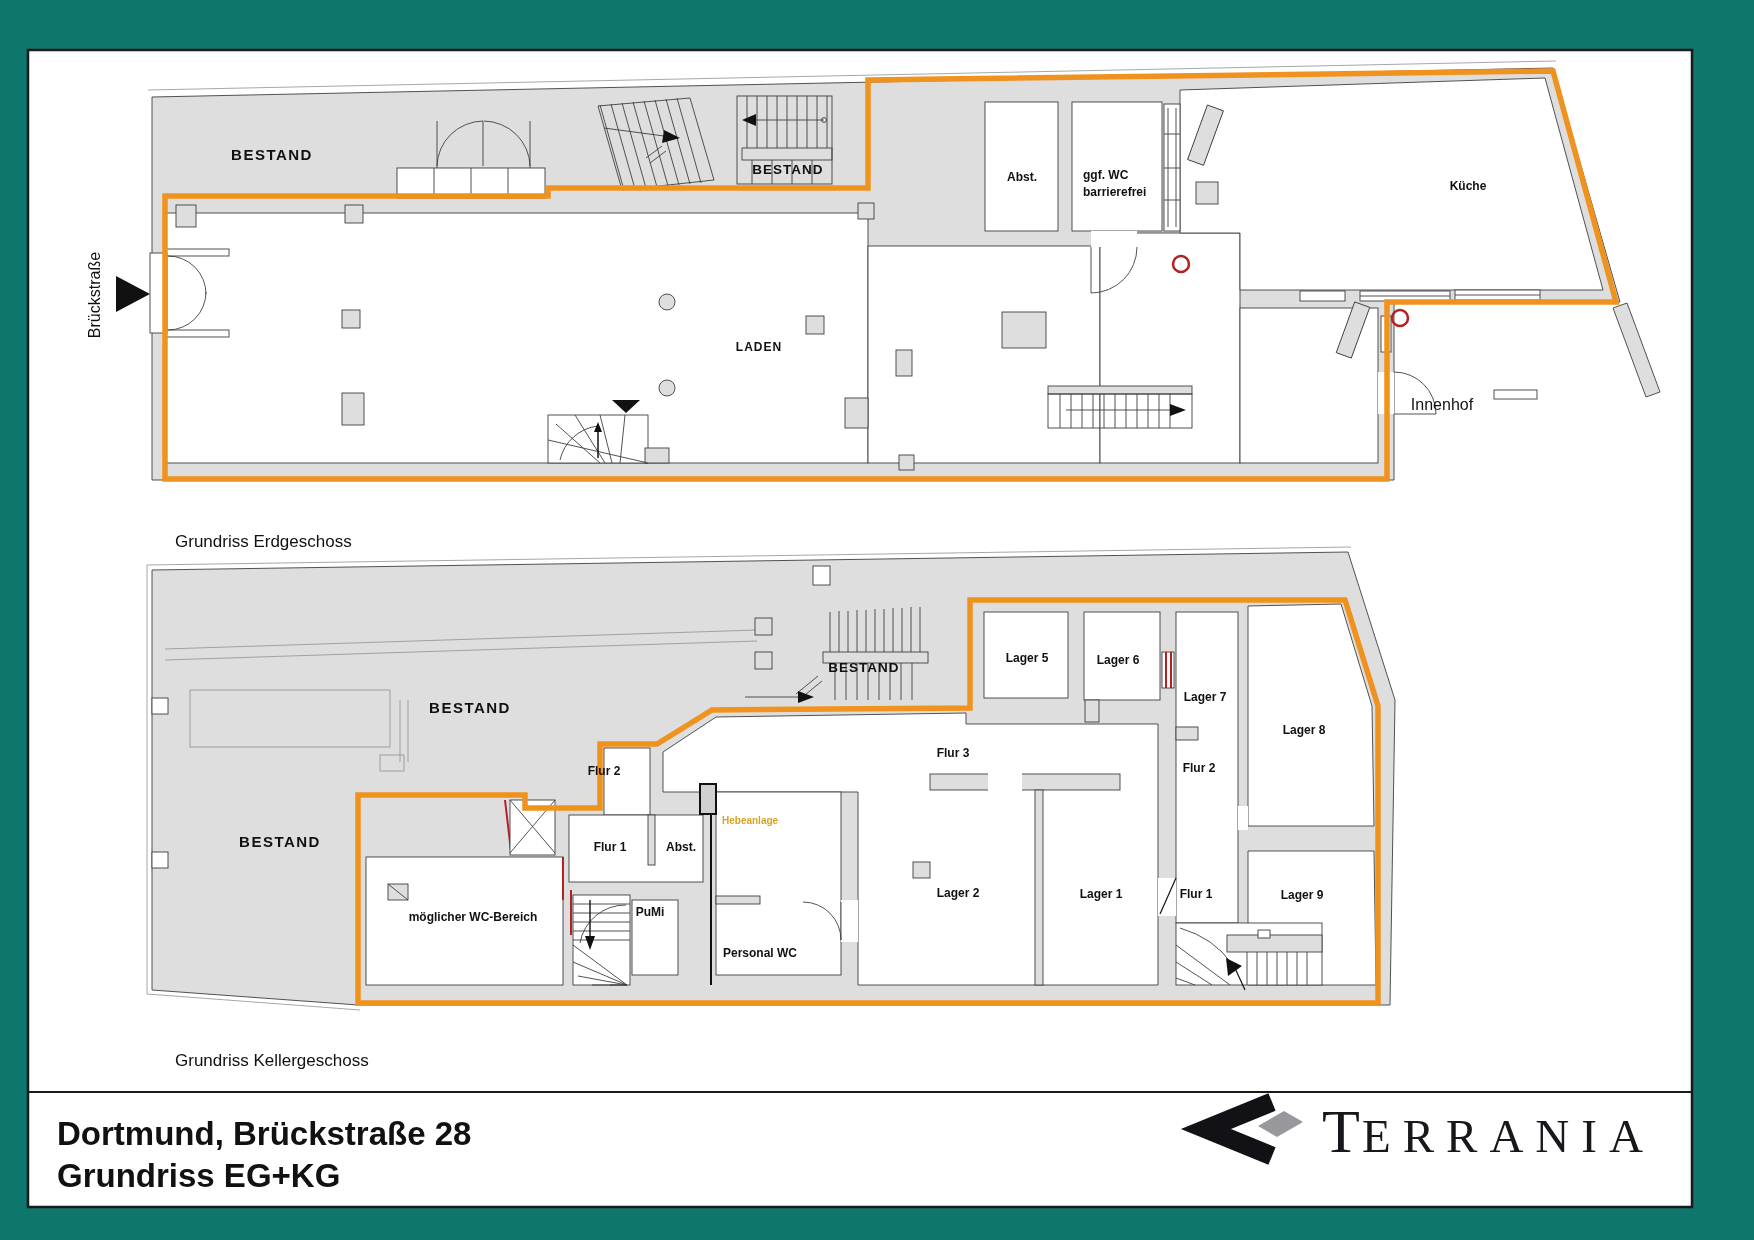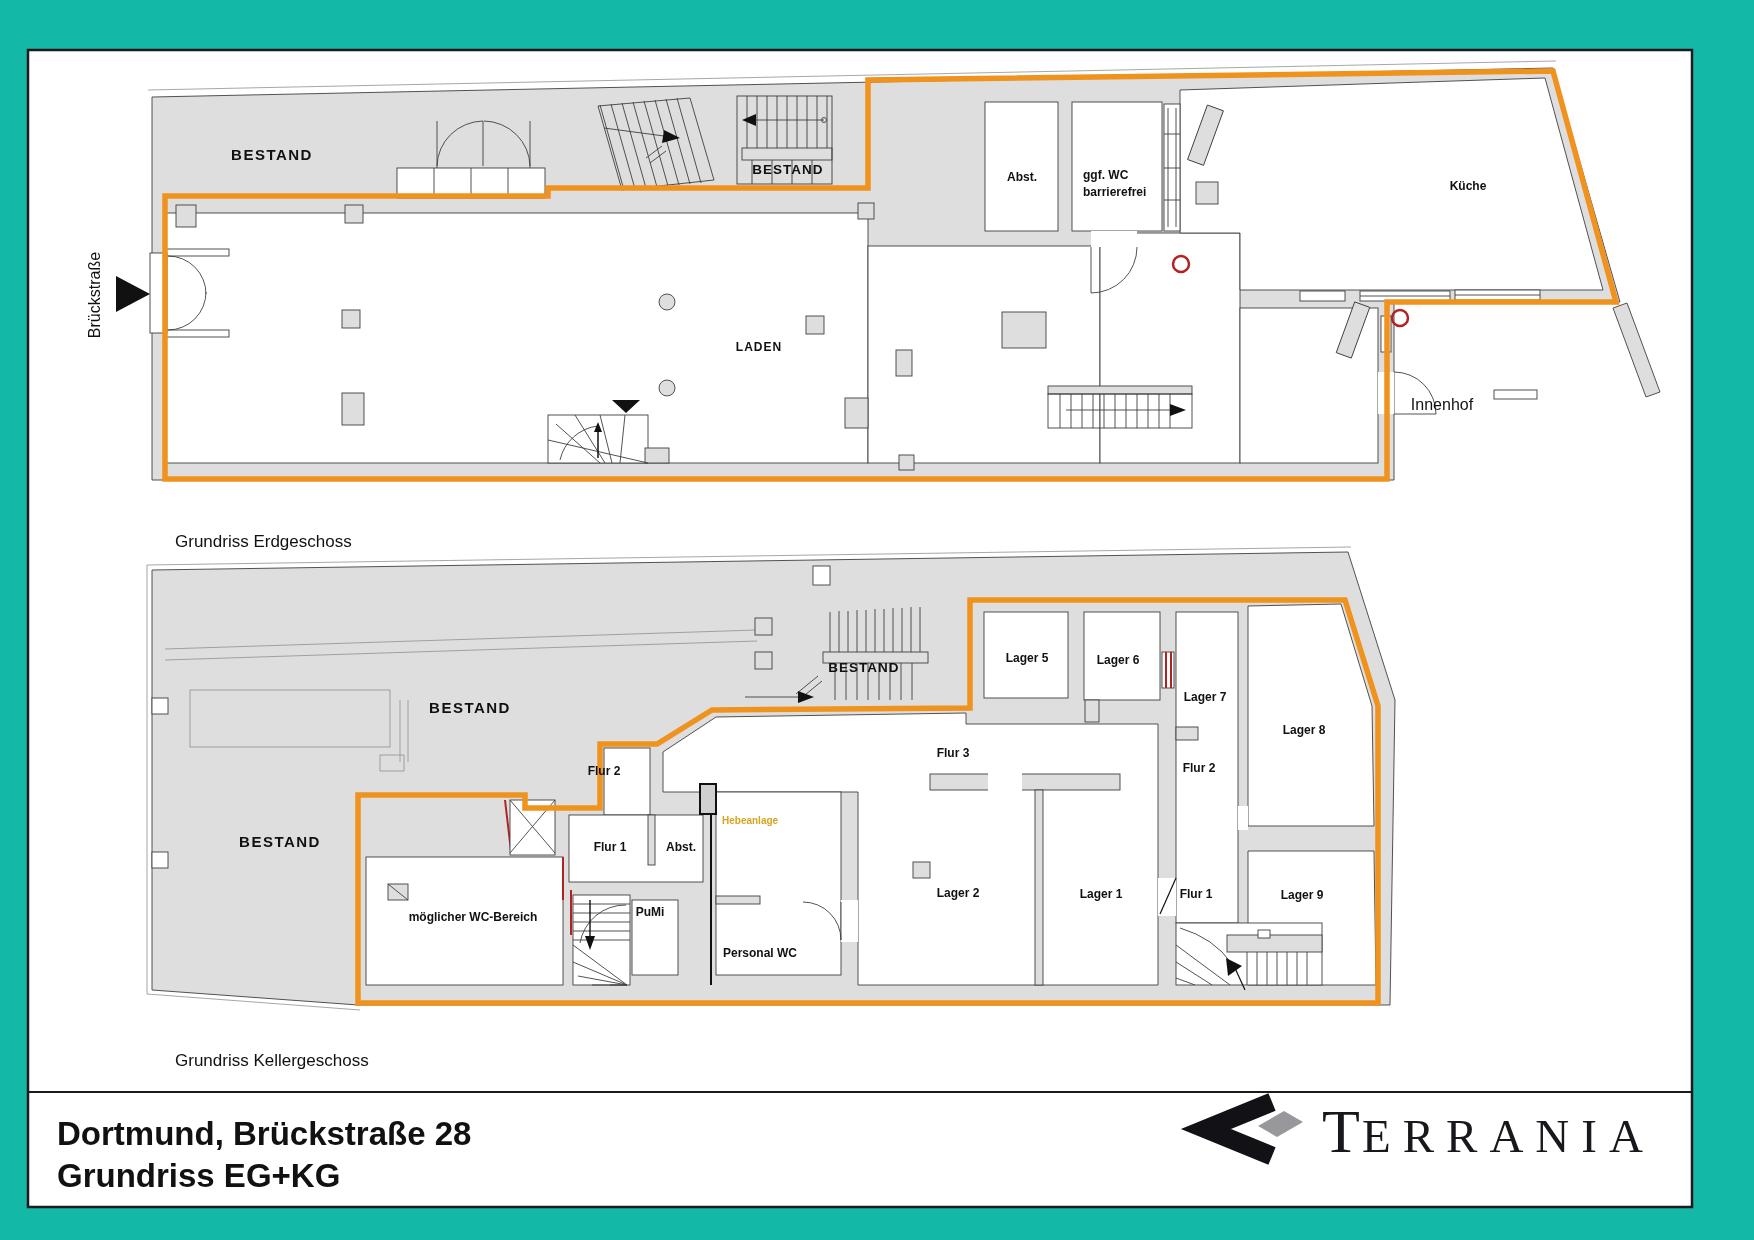--- a/index.html
+++ b/index.html
@@ -1,16 +1,16 @@
 <!DOCTYPE html>
 <html><head>
 <meta charset="utf-8">
 <style>
   html,body{margin:0;padding:0;background:#ffffff;}
-  #sheet{position:relative;width:1754px;height:1240px;background:#14b8a6;overflow:hidden;
+  #sheet{position:relative;width:1754px;height:1240px;background:#0f766e;overflow:hidden;
          font-family:"Liberation Sans",sans-serif;}
   svg{position:absolute;left:0;top:0;}
   text{fill:#111;}
   .lbl    {font:bold 12px "Liberation Sans",sans-serif;}
   .lbl-lg {font:bold 15px "Liberation Sans",sans-serif;letter-spacing:1.5px;}
   .lbl-md {font:bold 13.5px "Liberation Sans",sans-serif;letter-spacing:1px;}
   .cap    {font:17px "Liberation Sans",sans-serif;}
   .side   {font:16px "Li­beration Sans","Liberation Sans",sans-serif;}
   .heb    {font:bold 10px "Liberation Sans",sans-serif;fill:#D9A31F;}
   .title  {font:bold 33px "Liberation Sans",sans-serif;}

